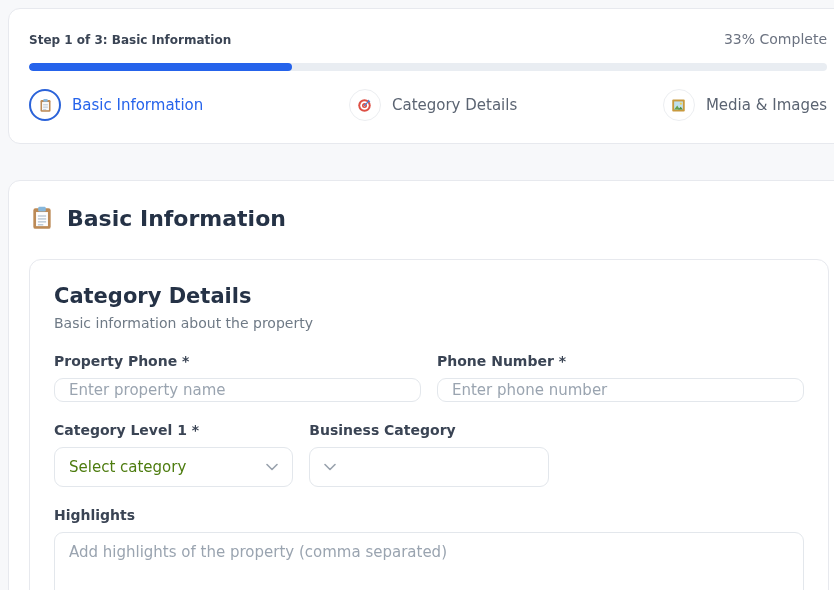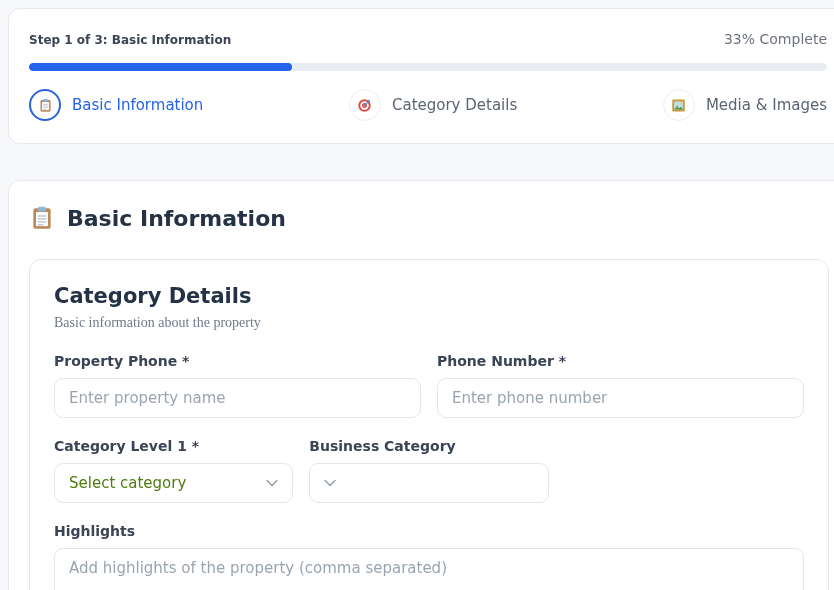--- a/index.html
+++ b/index.html
@@ -59,30 +59,30 @@
 
   .inner-card {
     margin-top: 28px;
     width: 800px;
     border: 1px solid #e7e9ee;
     border-radius: 12px;
     background: #fff;
     padding: 24px;
   }
   .card-title { font-size: 21px; font-weight: 700; color: #253246; }
-  .card-subtitle { font-size: 14px; color: #6f7a86; margin-top: 7px; font-family: Liberation Serif, serif; }
+  .card-subtitle { font-size: 14px; color: #6f7a86; margin-top: 7px; }
 
   .grid-2 { display: grid; grid-template-columns: 1fr 1fr; gap: 16px; margin-top: 22px; }
   .grid-3 { display: grid; grid-template-columns: 1fr 1fr 1fr; gap: 16px; margin-top: 20px; }
   .field-label {
     display: block; font-size: 14px; font-weight: 600; color: #3a4454;
     margin-bottom: 9px;
   }
   .text-input {
-    width: 100%; height: 40px;
+    width: 100%; height: 24px;
     border: 1px solid #e3e7ec; border-radius: 9px;
     padding: 0 14px; font-size: 15px; color: #374151;
     font-family: inherit; background: #fff; outline: none;
   }
   .text-input::placeholder { color: #9aa4b0; }
   .select-box {
     width: 100%; height: 40px;
     border: 1px solid #e3e7ec; border-radius: 9px;
     padding: 0 14px; background: #fff;
     display: flex; align-items: center; justify-content: space-between;

